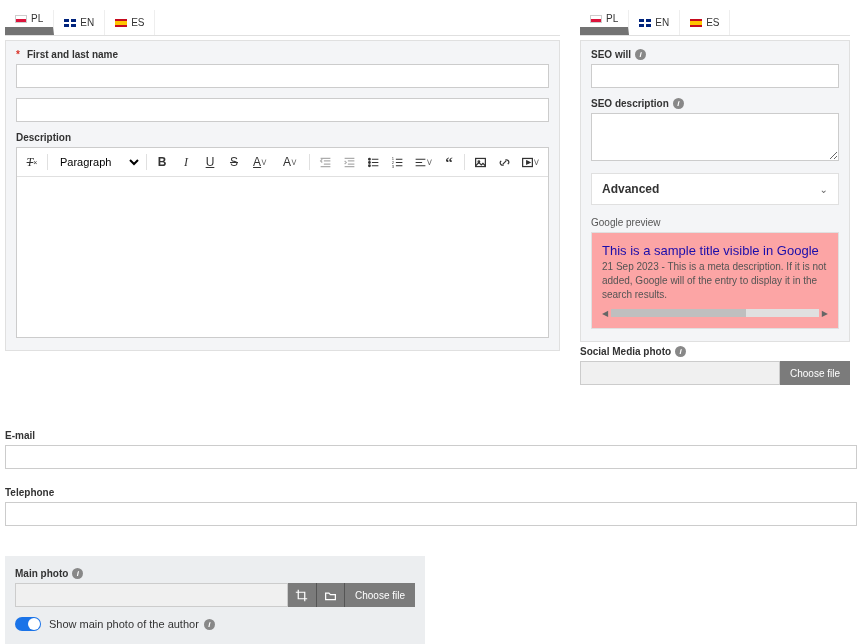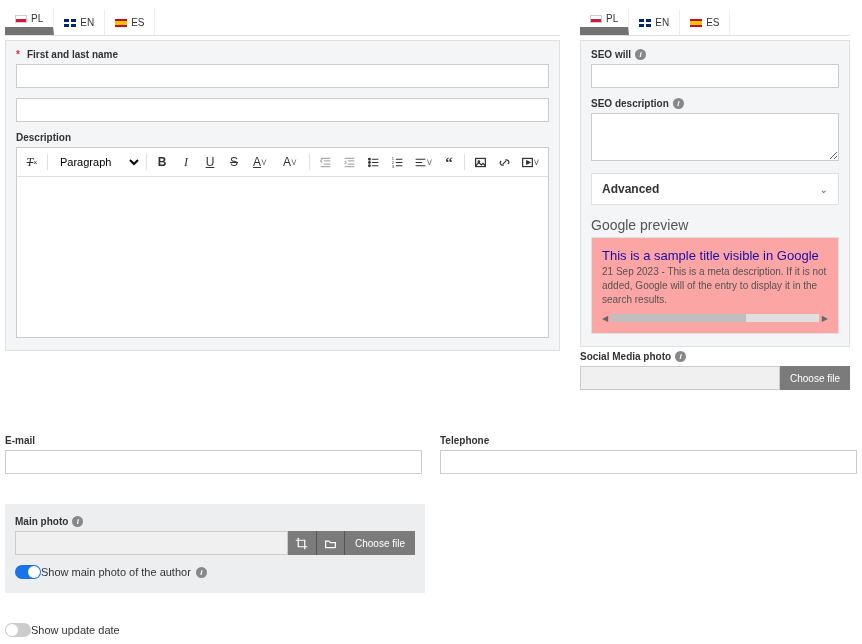--- a/index.html
+++ b/index.html
@@ -29,39 +29,39 @@
 input.text, textarea.text { width:100%; border:1px solid #ccc; padding:5px 6px; font-size:11px; background:#fff;}
 textarea.text { height:48px; resize:vertical;}
 .desc-box { border:1px solid #ccc; background:#fff; }
 .toolbar { display:flex; align-items:center; gap:2px; padding:3px 4px; border-bottom:1px solid #e0e0e0; flex-wrap:wrap;}
 .tb-btn { width:22px; height:22px; display:flex; align-items:center; justify-content:center; font-size:12px; cursor:pointer; border-radius:2px;}
 .tb-sel { border:none; background:transparent; font-size:11px; padding:2px 14px 2px 4px; cursor:pointer;}
 .tb-sep { width:1px; height:16px; background:#e0e0e0; margin:0 2px;}
 .editor-area { height:160px; padding:6px;}
 .adv-row { background:#fff; border:1px solid #e0e0e0; padding:8px 10px; display:flex; justify-content:space-between; align-items:center; margin-top:10px; cursor:pointer;}
 .adv-row span.t { font-weight:bold; font-size:12px;}
-.gp-label { font-size:14px; color:#555; margin-top:12px; margin-bottom:4px;}
+.gp-label { font-size:10px; color:#555; margin-top:12px; margin-bottom:4px;}
 .gp-box { background:#fca5a5; border:1px solid #e0e0e0; padding:10px;}
 .gp-title { color:#1a0dab; font-size:13px;}
 .gp-url { color:#006621; font-size:10px; margin-top:2px;}
 .gp-desc { color:#545454; font-size:10px; margin-top:2px; line-height:1.4;}
 .gp-scroll { margin-top:6px; height:10px; display:flex; align-items:center;}
 .gp-scroll .arrow{font-size:8px;color:#666;}
 .gp-scroll .bar{flex:1;height:8px;background:#e0e0e0;margin:0 3px;position:relative;}
 .gp-scroll .thumb{position:absolute;left:0;top:0;height:100%;width:65%;background:#bfbfbf;}
 .sm-row{margin-top:4px;}
 .file-row{display:flex;}
 .file-readonly{flex:1;background:#f0f0f0;border:1px solid #ccc;height:24px;}
 .file-btn{background:#7b7b7b;color:#fff;border:none;padding:0 10px;font-size:10px;cursor:pointer;height:24px;}
 .icon-btn{width:28px;height:24px;background:#7b7b7b;color:#fff;display:flex;align-items:center;justify-content:center;border:none;cursor:pointer;font-size:12px;}
 .icon-btn + .icon-btn, .icon-btn + .file-btn { border-left:1px solid #555;}
-.lower-row{display:flex;gap:18px;margin-top:45px;}
+.lower-row{display:flex;gap:18px;margin-top:45px;flex-direction:column;}
 .lower-row .col{flex:1;}
 .main-photo-panel{background:#eceef0;padding:12px 10px 14px 10px;margin-top:30px;width:420px;}
-.toggle-row{display:flex;align-items:center;margin-top:10px;font-size:11px;}
+.toggle-row{display:flex;align-items:center;gap:8px;margin-top:10px;font-size:11px;}
 .toggle{width:26px;height:14px;background:#ccc;border-radius:7px;position:relative;cursor:pointer;}
 .toggle.on{background:#1a73e8;}
 .toggle .knob{width:12px;height:12px;background:#fff;border-radius:50%;position:absolute;top:1px;left:1px;transition:left .1s;}
 .toggle.on .knob{left:13px;}
 .toggle-label{display:flex;align-items:center;gap:5px;}
 .below-toggles{margin-top:30px;}
 .chev{font-size:10px;color:#666;}
 .under{ text-decoration: underline;}
 .strike{ text-decoration: line-through;}
 svg.ic{width:13px;height:13px;stroke:#333;fill:none;stroke-width:1.5;}

